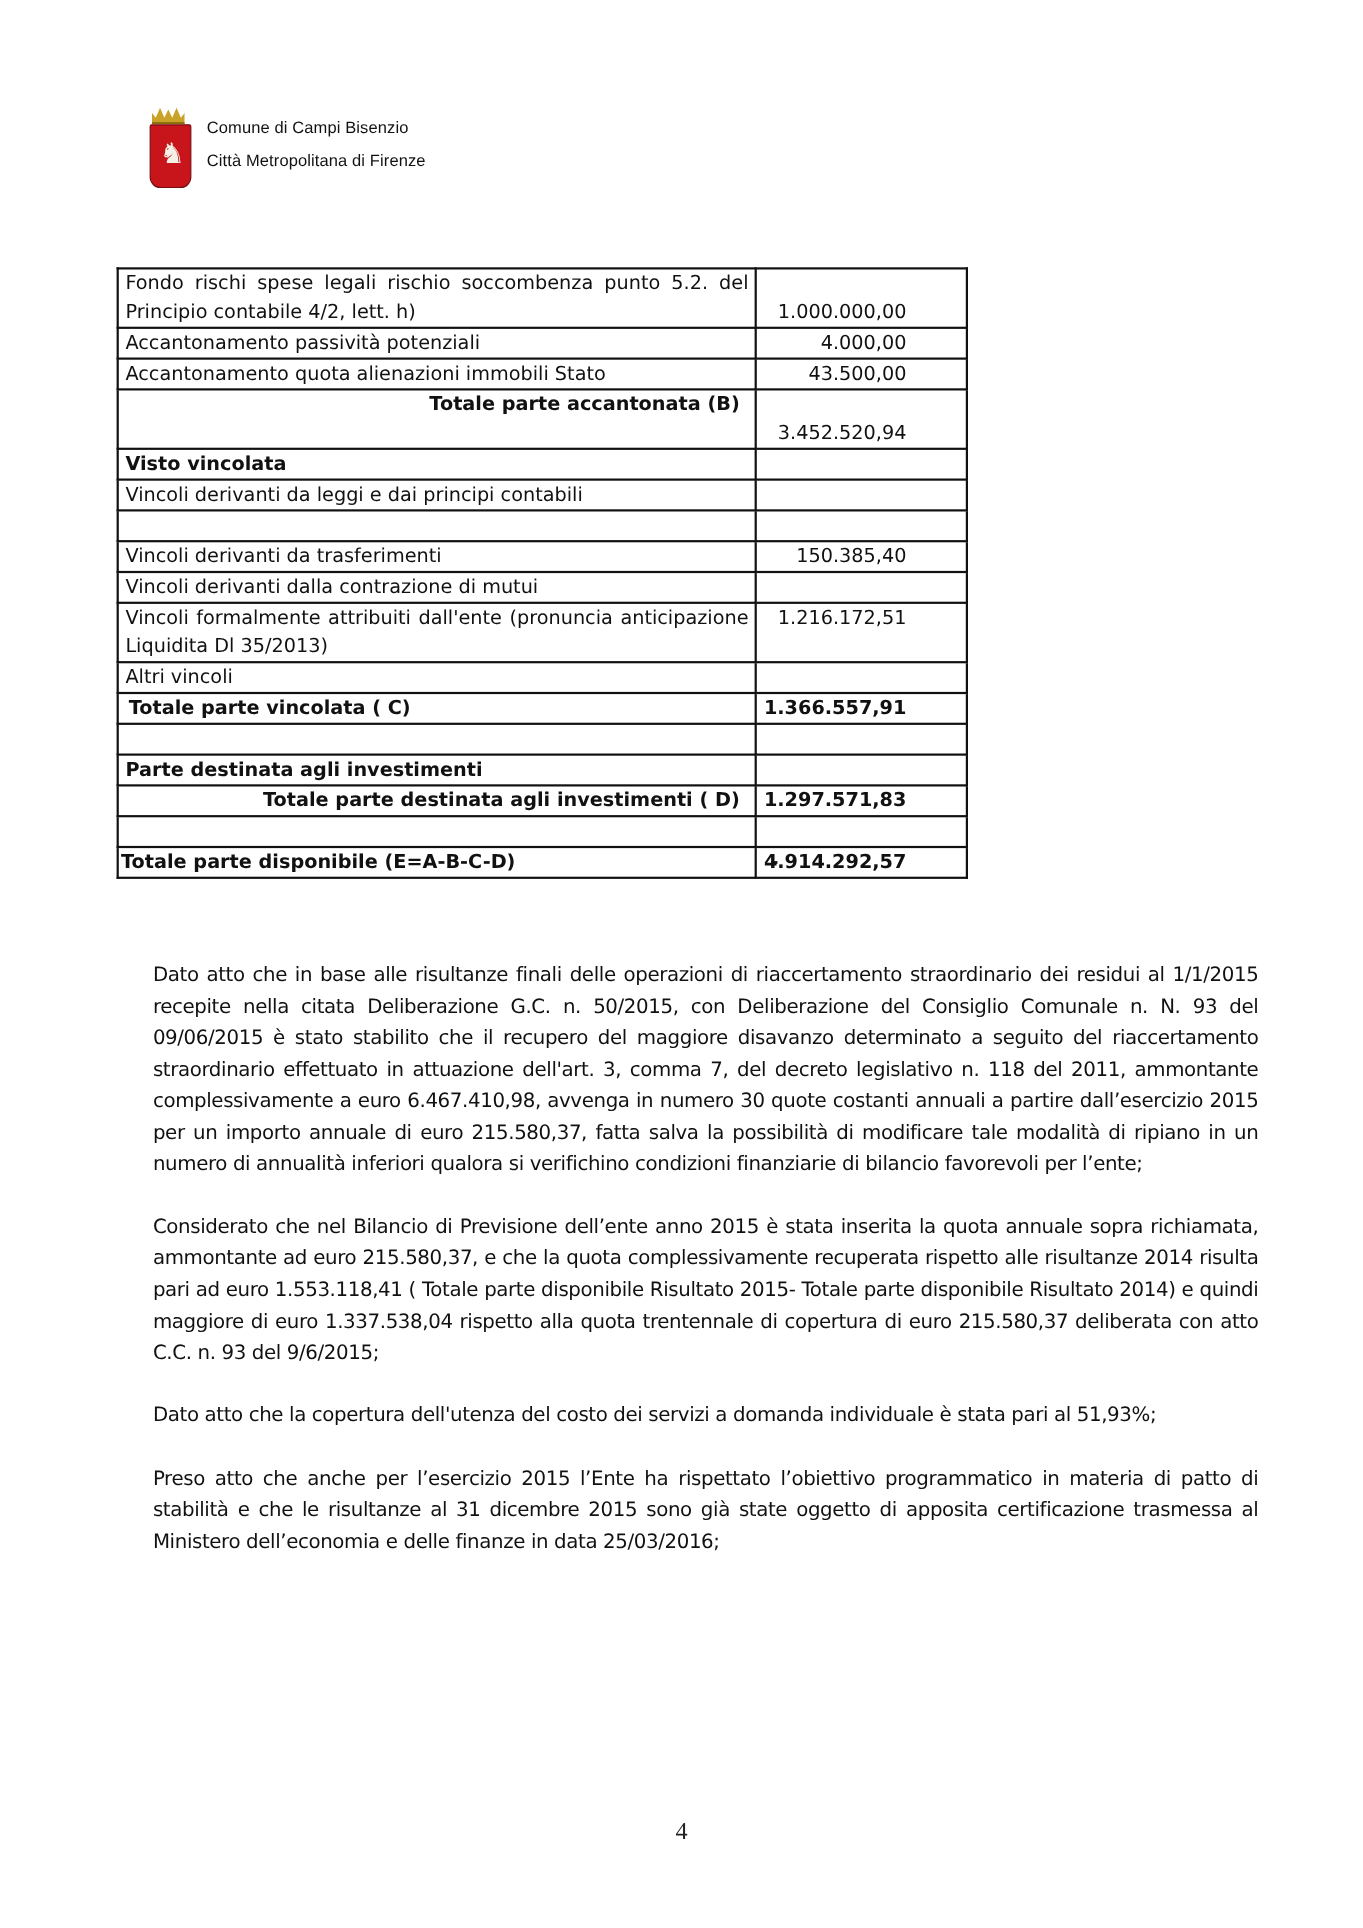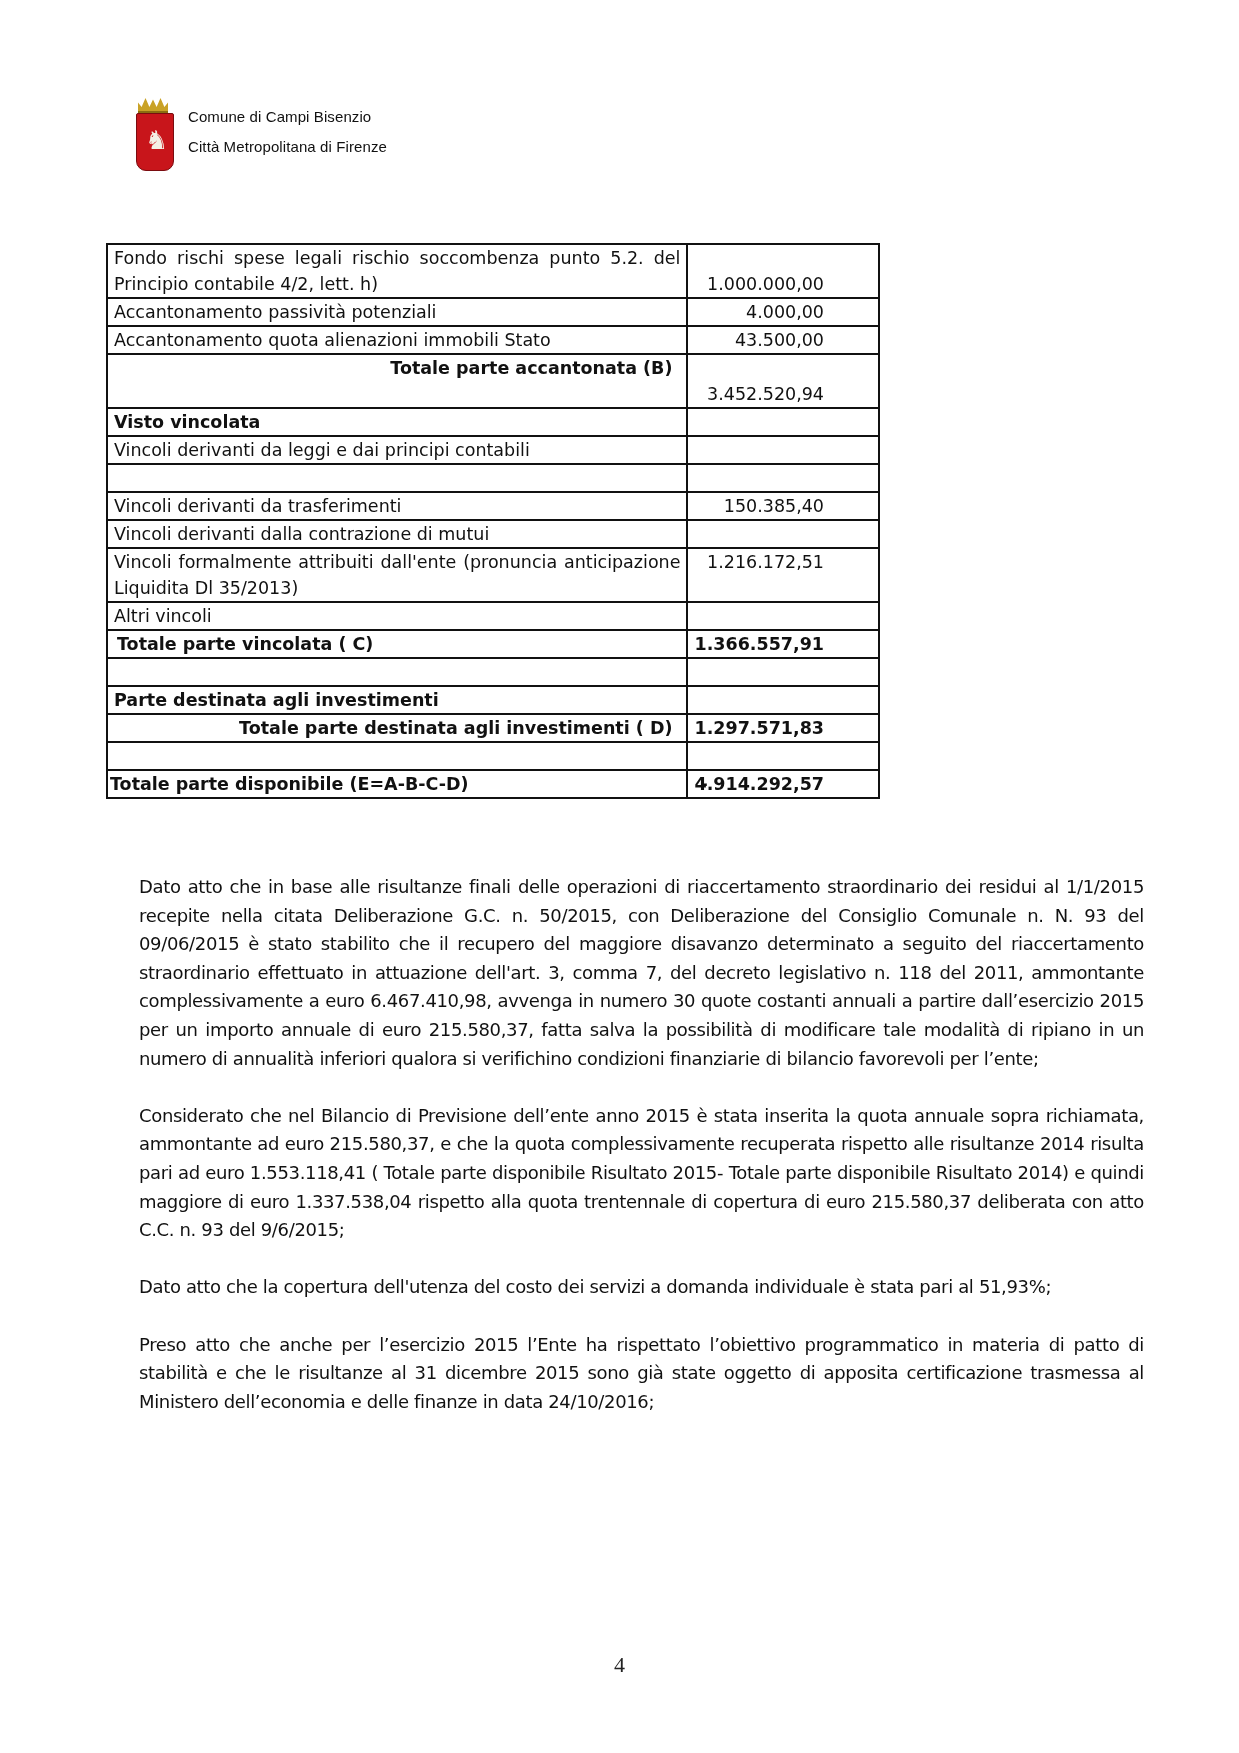--- a/index.html
+++ b/index.html
@@ -151,16 +151,16 @@
         <span>4.914.292,57</span>
       </td>
     </tr>
   </tbody>
 </table>
 
 <div class="body-text" style="top:873px;">
   <p>Dato atto che in base alle risultanze finali delle operazioni di riaccertamento straordinario dei residui al 1/1/2015 recepite nella citata Deliberazione G.C. n. 50/2015, con Deliberazione del Consiglio Comunale n. N. 93 del 09/06/2015 è stato stabilito che il recupero del maggiore disavanzo determinato a seguito del riaccertamento straordinario effettuato in attuazione dell'art. 3, comma 7, del decreto legislativo n. 118 del 2011, ammontante complessivamente a euro 6.467.410,98, avvenga in numero 30 quote costanti annuali a partire dall’esercizio 2015 per un importo annuale di euro 215.580,37, fatta salva la possibilità di modificare tale modalità di ripiano in un numero di annualità inferiori qualora si verifichino condizioni finanziarie di bilancio favorevoli per l’ente;</p>
   <p>Considerato che nel Bilancio di Previsione dell’ente anno 2015 è stata inserita la quota annuale sopra richiamata, ammontante ad euro 215.580,37, e che la quota complessivamente recuperata rispetto alle risultanze 2014 risulta pari ad euro 1.553.118,41 ( Totale parte disponibile Risultato 2015- Totale parte disponibile Risultato 2014) e quindi maggiore di euro 1.337.538,04 rispetto alla quota trentennale di copertura di euro 215.580,37 deliberata con atto C.C. n. 93 del 9/6/2015;</p>
   <p>Dato atto che la copertura dell'utenza del costo dei servizi a domanda individuale  è stata pari al 51,93%;</p>
-  <p>Preso atto che anche per l’esercizio 2015 l’Ente ha rispettato l’obiettivo programmatico in materia di patto di stabilità e che le risultanze al 31 dicembre 2015 sono già state oggetto di apposita certificazione trasmessa al Ministero dell’economia e delle finanze in data 24/10/2016;</p>
+  <p>Preso atto che anche per l’esercizio 2015 l’Ente ha rispettato l’obiettivo programmatico in materia di patto di stabilità e che le risultanze al 31 dicembre 2015 sono già state oggetto di apposita certificazione trasmessa al Ministero dell’economia e delle finanze in data 25/03/2016;</p>
 </div>
 
 <div class="page-number">4</div>
 
 </body></html>

